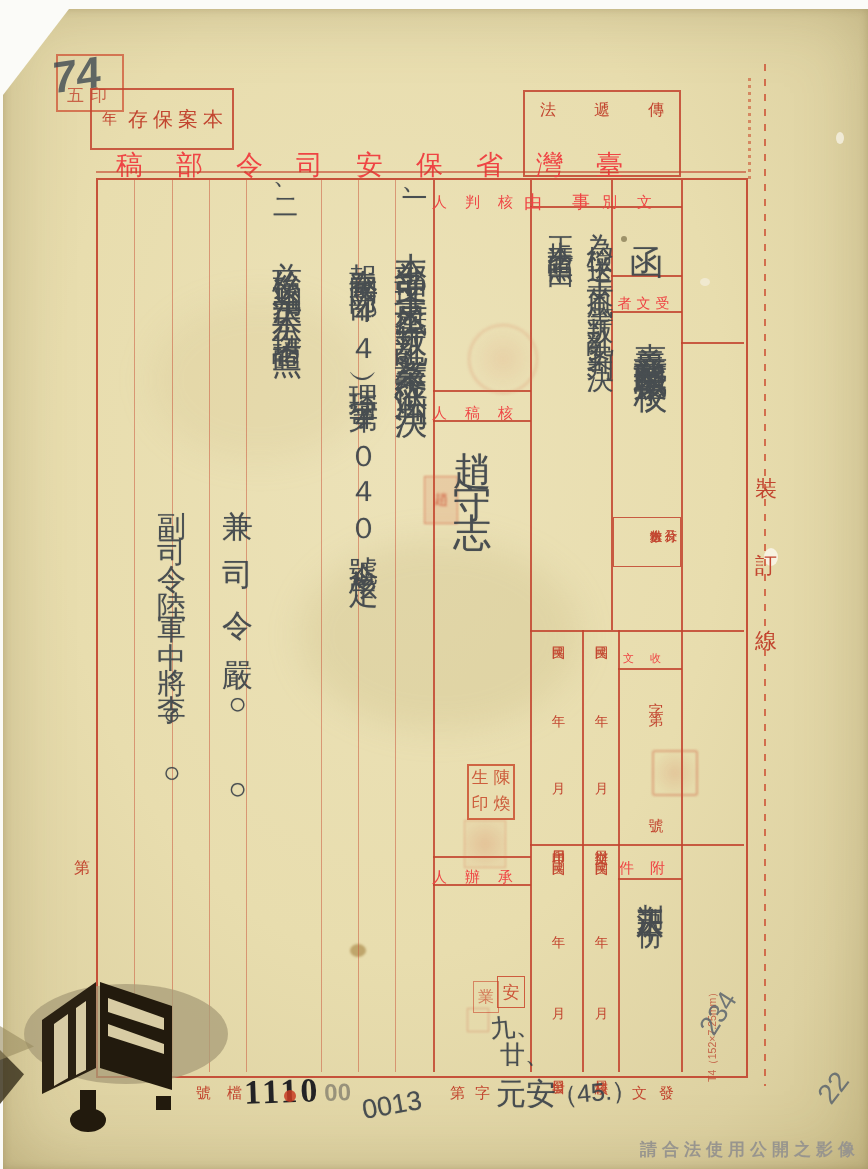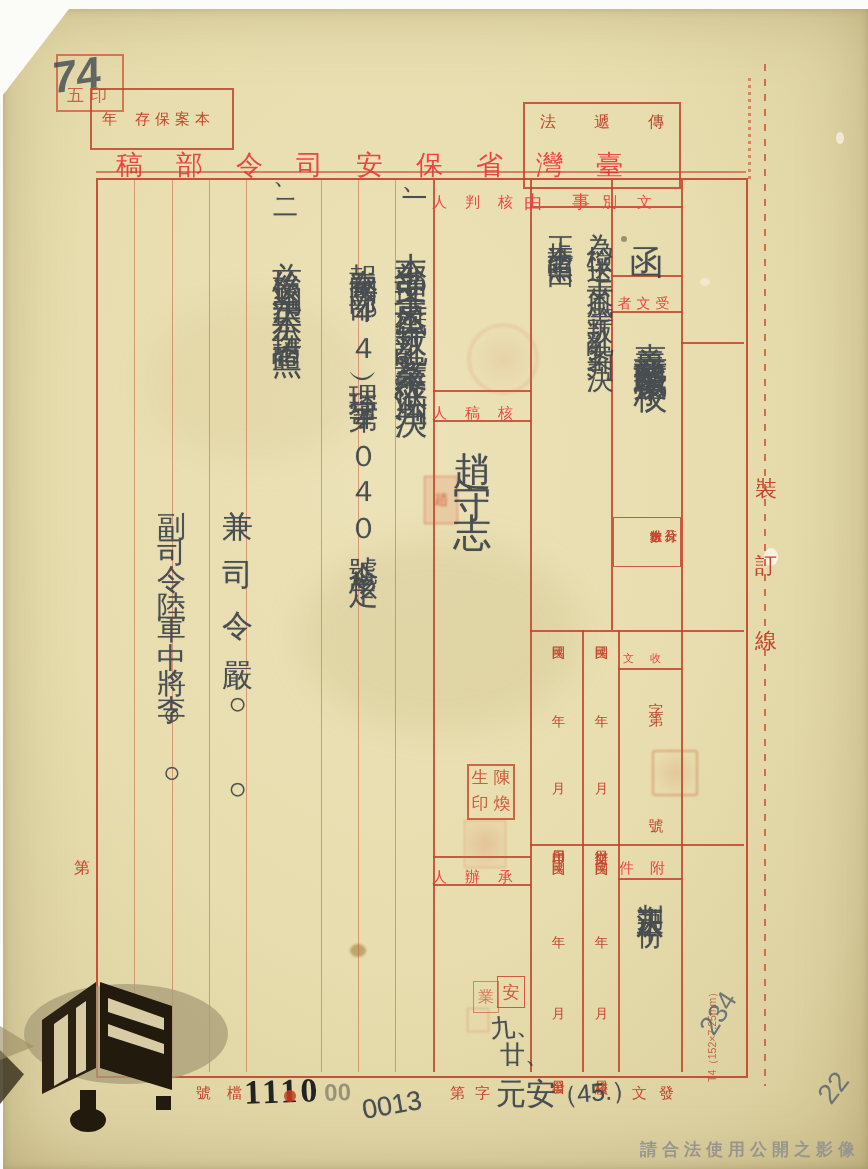--- a/index.html
+++ b/index.html
@@ -35,24 +35,24 @@
   <div class="fleck" style="left:621px;top:236px;width:6px;height:6px;background:#6b5f3a;opacity:.6;"></div>
   <div class="fleck" style="left:350px;top:944px;width:16px;height:13px;background:rgba(150,110,40,.5);filter:blur(1px);"></div>
 
   <div class="stamp" style="left:56px;top:12px;width:64px;height:54px;border:2.5px solid rgba(205,75,45,.7);filter:blur(.5px);display:flex;align-items:flex-end;justify-content:center;margin-top:42px;">
     <span class="red" style="font-size:17px;letter-spacing:6px;opacity:.8;margin-bottom:3px;">五印</span>
   </div>
   <div class="pencil" style="left:52px;top:50px;font-size:44px;color:#3f4a52;transform:rotate(-8deg) skewX(-8deg);font-weight:bold;opacity:.8;">74</div>
 
   <div class="abs" style="left:90px;top:88px;width:140px;height:58px;border:2px solid rgba(194,67,46,.85);display:flex;align-items:center;">
     <span class="red" style="font-size:15px;margin-left:10px;">年</span>
-    <span class="red" style="font-size:15px;letter-spacing:5px;margin-left:auto;margin-right:17px;">存保案本</span>
-  </div>
-
-  <div class="abs" style="left:523px;top:90px;width:154px;height:83px;border:2px solid rgba(194,67,46,.85);display:flex;justify-content:center;margin-top:12px;">
+    <span class="red" style="font-size:20px;letter-spacing:5px;margin-left:auto;margin-right:4px;">存保案本</span>
+  </div>
+
+  <div class="abs" style="left:523px;top:90px;width:154px;height:83px;border:2px solid rgba(194,67,46,.85);display:flex;justify-content:center;">
     <span class="red" style="font-size:16px;letter-spacing:38px;margin-top:8px;margin-right:-38px;">法遞傳</span>
   </div>
 
   <div class="abs" style="left:748px;top:78px;width:3px;height:105px;background:repeating-linear-gradient(180deg,rgba(200,70,40,.55) 0 3px,transparent 3px 7px);"></div>
 
   <div class="hdr" style="left:96px;top:140px;width:580px;height:34px;font-size:27px;letter-spacing:33px;margin-right:-33px;justify-content:center;">稿部令司安保省灣臺</div>
 
   <div class="ln" style="left:96px;top:171px;width:650px;height:1.5px;opacity:.7;"></div>
   <div class="abs" style="left:96px;top:178px;width:648px;height:896px;border:2px solid rgba(194,67,46,.9);"></div>
 

